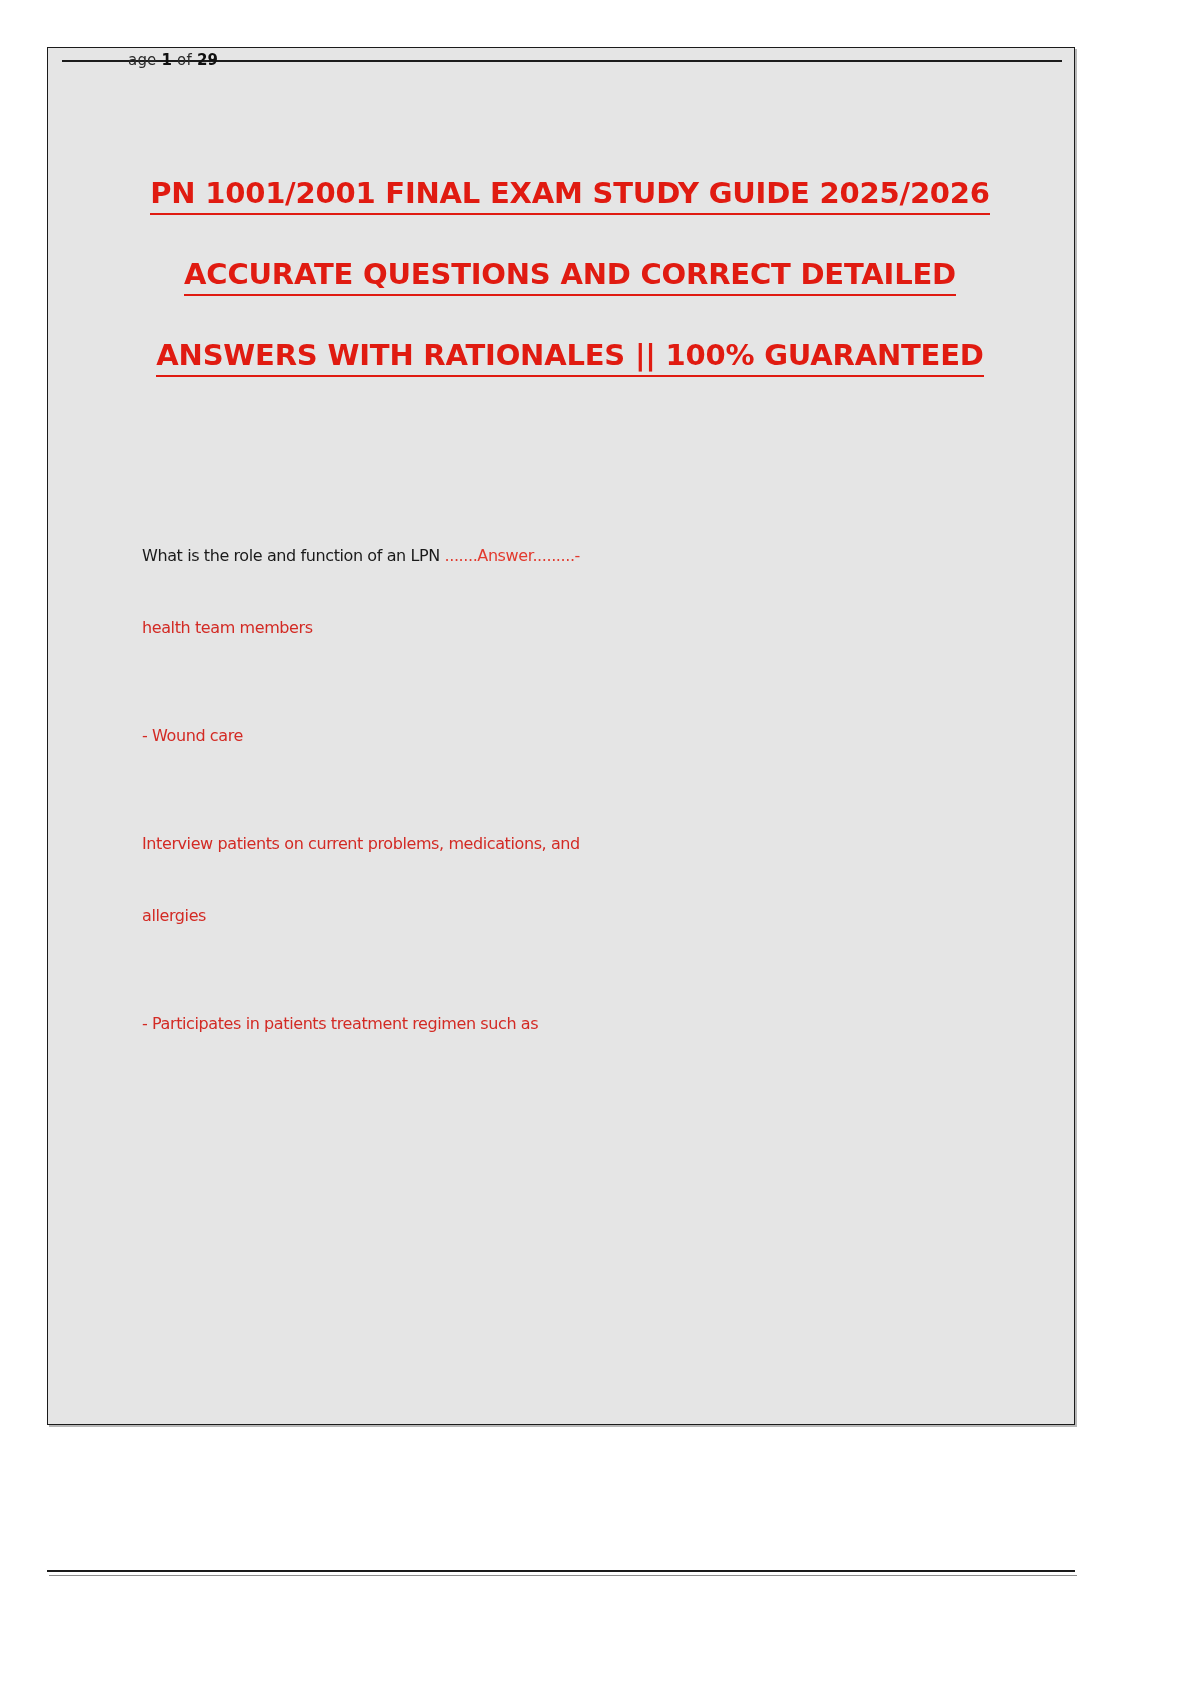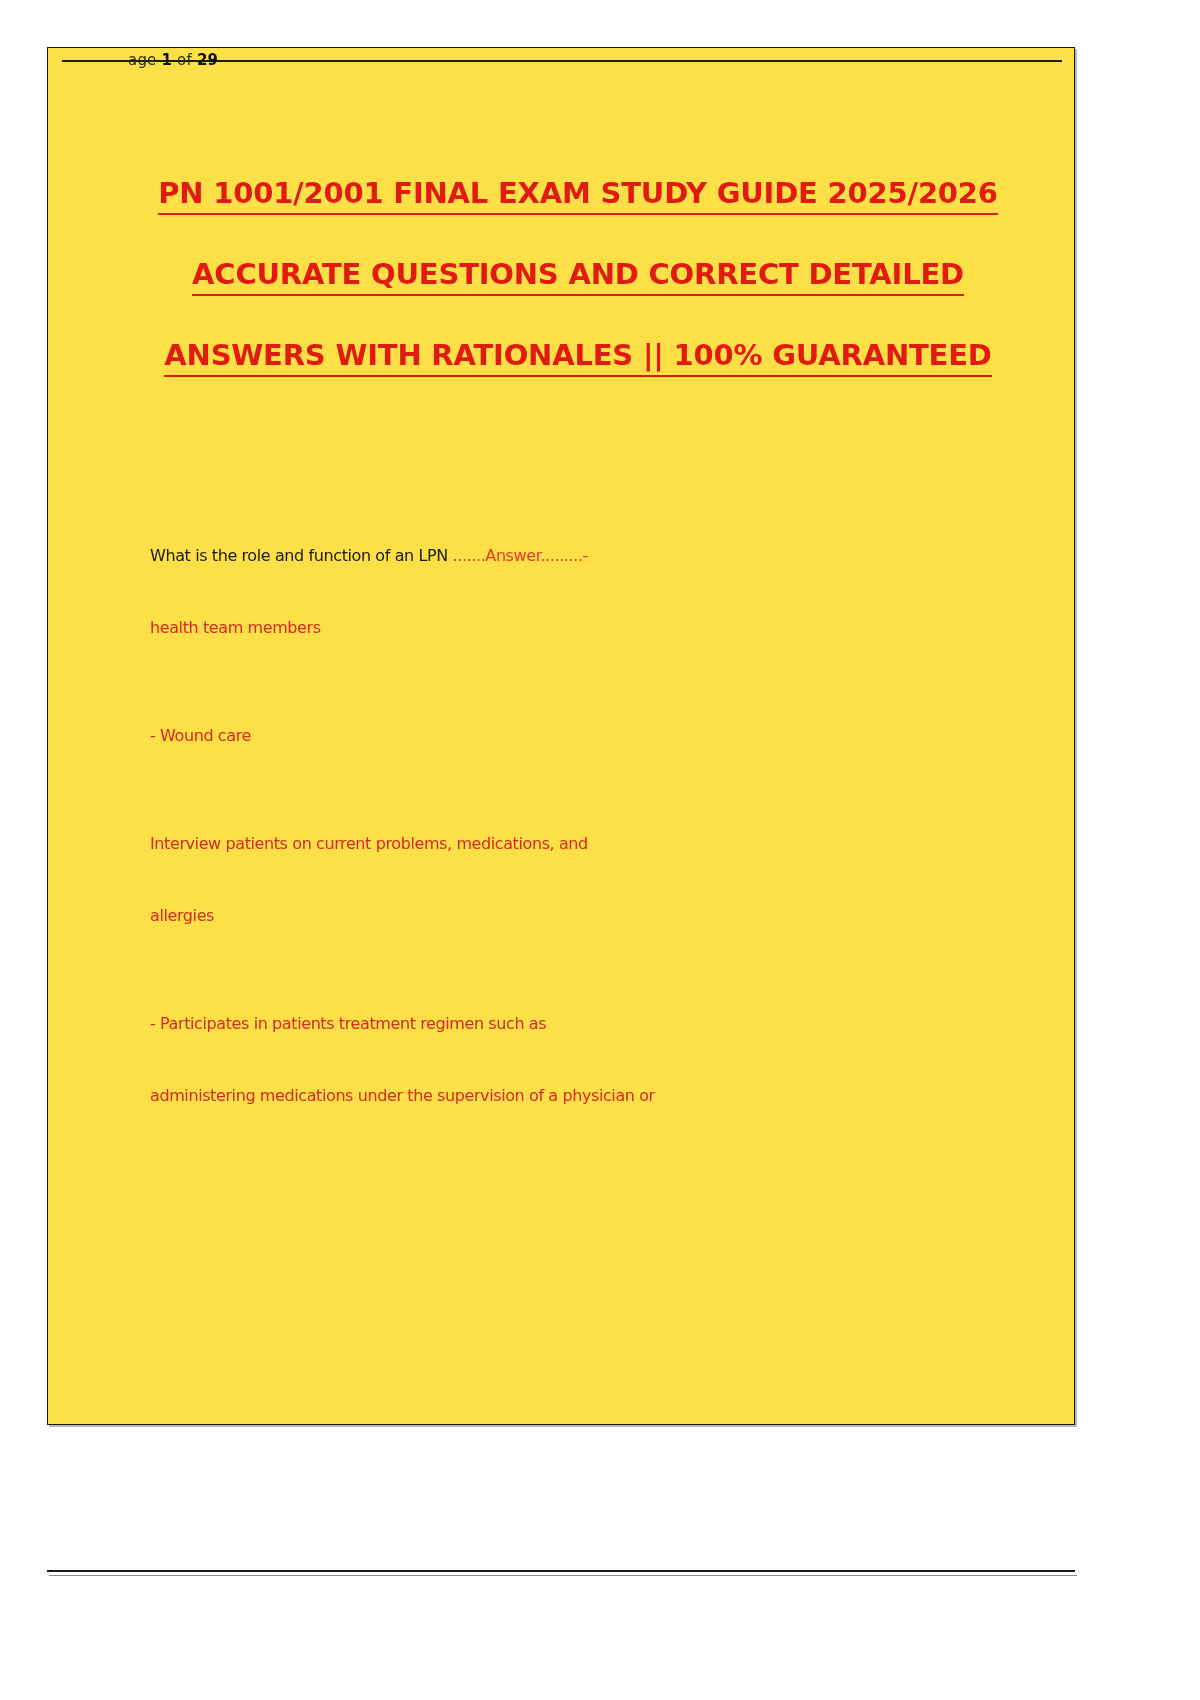--- a/index.html
+++ b/index.html
@@ -15,21 +15,21 @@
     overflow: hidden;
   }
 
   
   .page-sheet {
     position: absolute;
     left: 47px;
     top: 47px;
     width: 1028px;
     height: 1378px;
-    background: #fde047;
+    background: #e5e5e5;
     border: 1.5px solid #1b1b1b;
     box-sizing: border-box;
     box-shadow: 2px 2px 0 rgba(0,0,0,0.28);
   }
 
   
   .header-rule {
     position: absolute;
     left: 14px;
     top: 12px;
@@ -46,21 +46,21 @@
     font-size: 15px;
     color: #2b2b2b;
     letter-spacing: 0.2px;
     white-space: nowrap;
   }
   .page-header .b { font-weight: 700; color: #111111; }
 
   
   .content {
     position: absolute;
-    left: 16px;
+    left: 8px;
     top: 0;
     width: 100%;
     height: 100%;
   }
 
   .title-block {
     position: absolute;
     left: 58px;
     top: 105px;
     width: 912px;
@@ -145,20 +145,19 @@
       <p class="para q"><span>What is the role and function of an LPN </span><span class="answer-tag">.......Answer.........-</span></p>
 
       <p class="para">health team members</p>
 
       <p class="para gap-top">- Wound care</p>
 
       <p class="para gap-top">Interview patients on current problems, medications, and</p>
       <p class="para">allergies</p>
 
       <p class="para gap-top">- Participates in patients treatment regimen such as</p>
-      <p class="para">administering medications under the supervision of a physician or</p>
 
     </div>
   </div>
 </div>
 
 <div class="next-page-edge"></div>
 <div class="next-page-edge-shadow"></div>
 
 </body></html>

